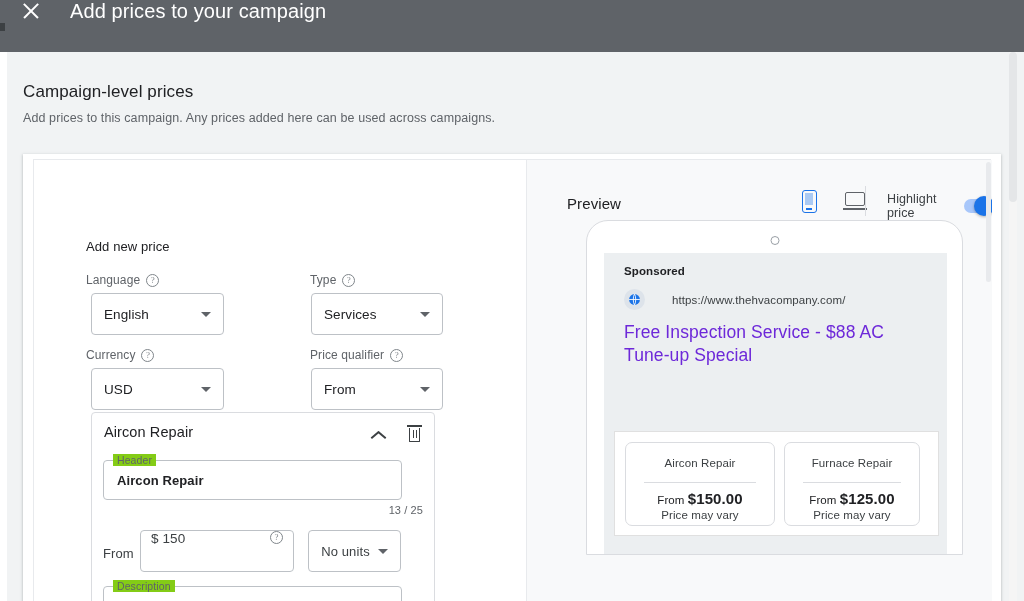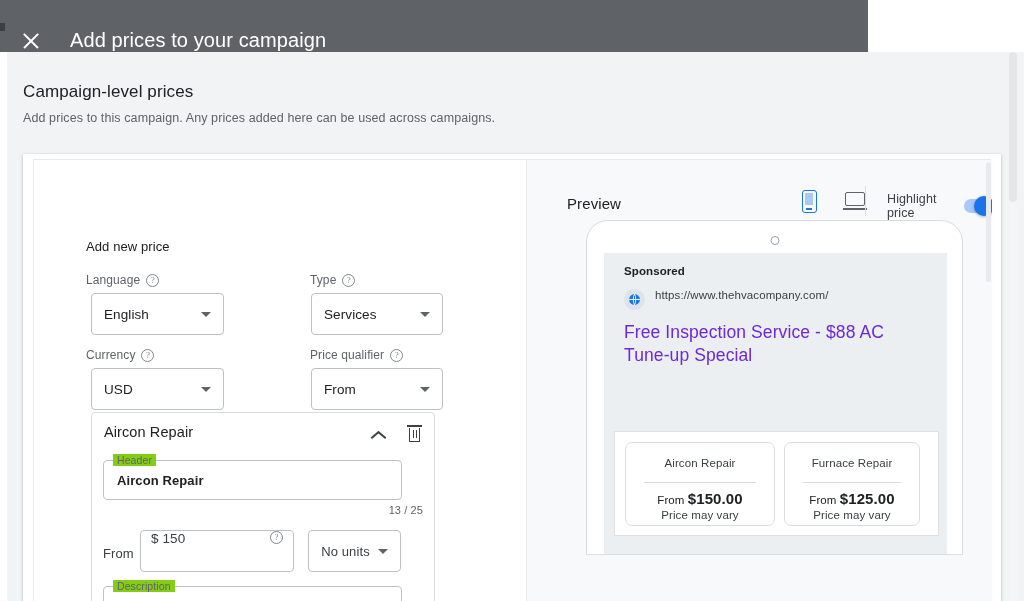--- a/index.html
+++ b/index.html
@@ -7,23 +7,23 @@
     width: 1024px; height: 601px;
     overflow: hidden;
     background: #ffffff;
     font-family: "Liberation Sans", sans-serif;
     -webkit-font-smoothing: antialiased;
   }
 
   
   .topbar {
     position: absolute; left: 0; top: 0;
-    width: 868px; height: 52px;
+    width: 1024px; height: 52px;
     background: #5f6368;
-    display: flex; align-items: flex-end;
+    display: flex; align-items: flex-start;
   }
   .topbar-edge-artifact {
     position: absolute; left: 0px; top: 23px;
     width: 5px; height: 8px;
     background: #3c4043;
   }
   .close-btn {
     width: 22px; height: 22px;
     margin-left: 20px;
     position: relative;
@@ -306,21 +306,21 @@
     background: #eceff1;
   }
 
   .ad-sponsored {
     position: absolute; left: 20px; top: 12px;
     font-size: 11.5px; font-weight: bold; color: #202124;
     letter-spacing: .1px;
   }
   .ad-urlrow {
     position: absolute; left: 20px; top: 36px;
-    display: flex; align-items: flex-start; gap: 10px;
+    display: flex; align-items: center; gap: 27px;
   }
   .globe-icon {
     width: 21px; height: 21px; border-radius: 50%;
     background: #dde3ea;
     display: flex; align-items: center; justify-content: center;
     flex: none;
   }
   .globe-icon svg { display:block; }
   .ad-url { font-size: 11.5px; color: #3c4043; letter-spacing: .1px; }
   .ad-title {

